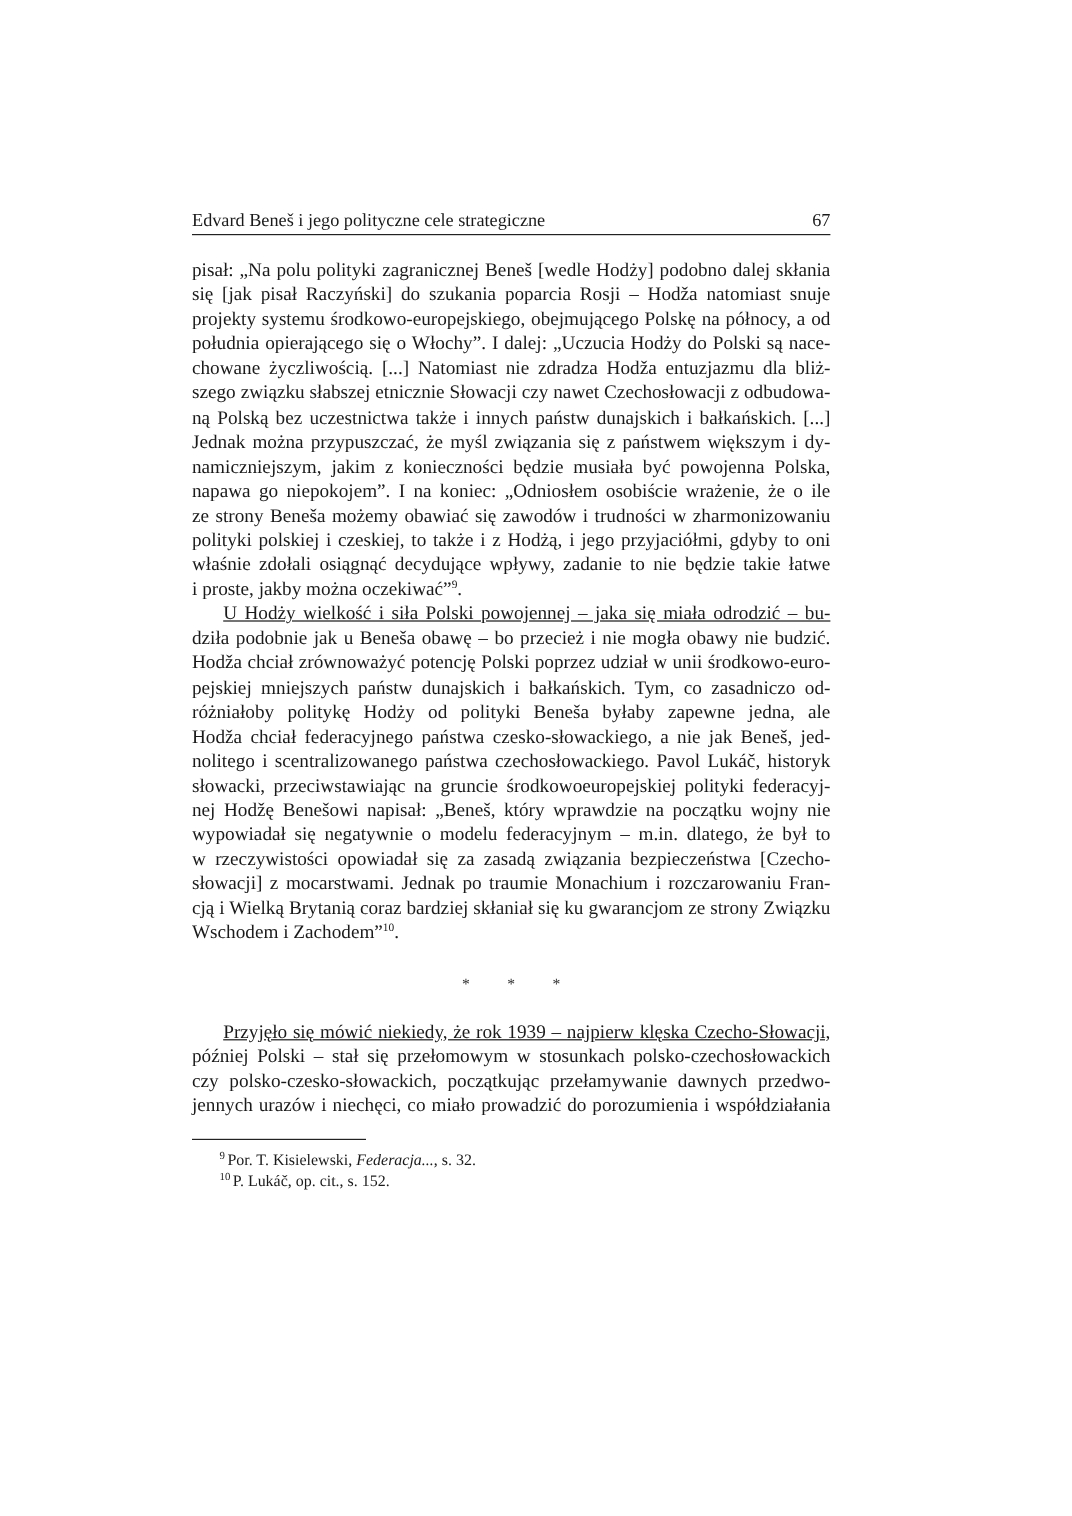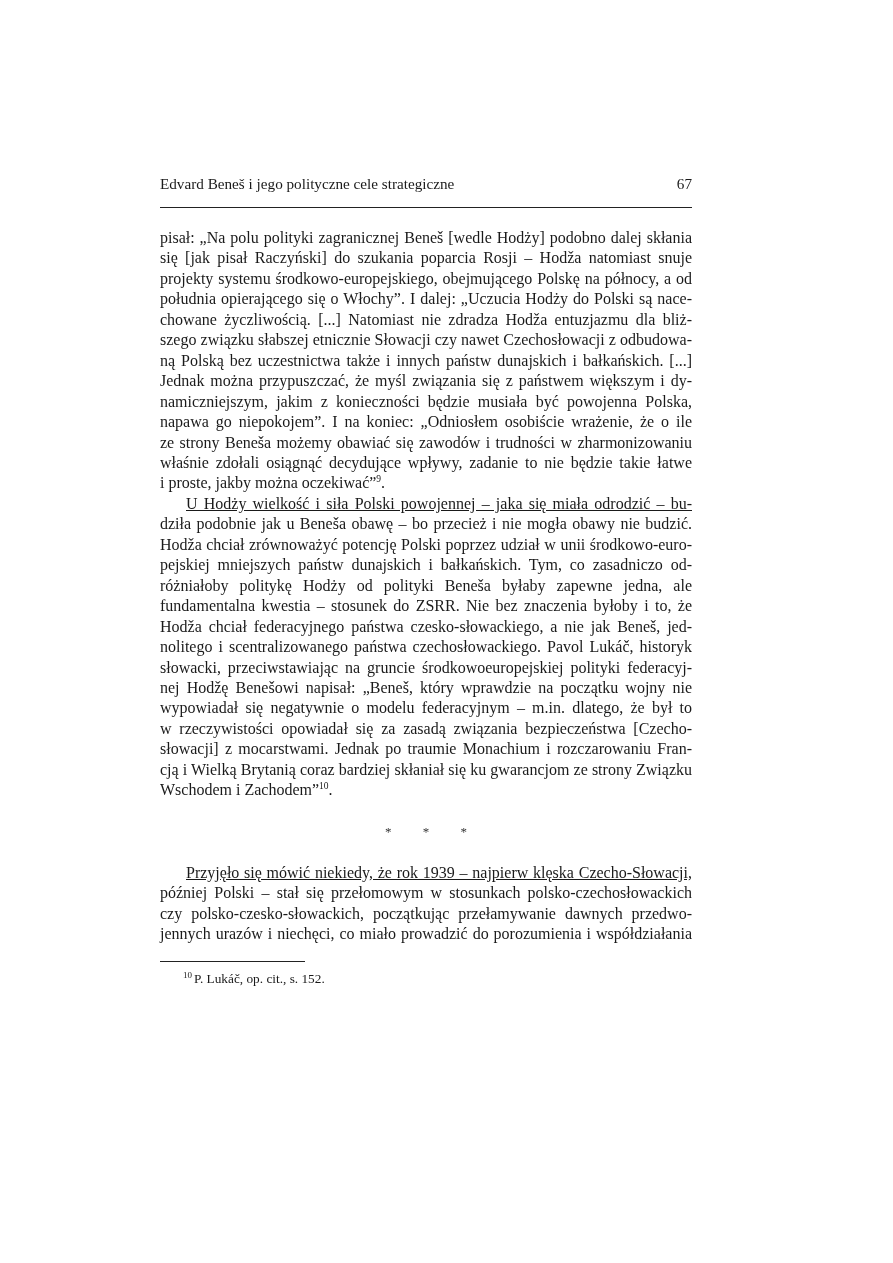--- a/index.html
+++ b/index.html
@@ -20,21 +20,21 @@
       left: 160px;
       top: 174px;
       width: 532px;
     }
     .running-head {
       display: flex;
       justify-content: space-between;
       align-items: flex-end;
       font-size: 15.2px;
       line-height: 18px;
-      padding-bottom: 14px;
+      padding-bottom: 2px;
       border-bottom: 1.3px solid #222;
       height: 19px;
     }
     .body-text {
       margin-top: 20px;
       font-size: 16px;
       line-height: 20.45px;
       text-align: justify;
       text-justify: inter-word;
       hyphens: manual;
@@ -107,31 +107,31 @@
       <span class="line">się [jak pisał Raczyński] do szukania poparcia Rosji – Hodža natomiast snuje</span>
       <span class="line">projekty systemu środkowo-europejskiego, obejmującego Polskę na północy, a od</span>
       <span class="line">południa opierającego się o Włochy”. I dalej: „Uczucia Hodży do Polski są nace-</span>
       <span class="line">chowane życzliwością. [...] Natomiast nie zdradza Hodža entuzjazmu dla bliż-</span>
       <span class="line">szego związku słabszej etnicznie Słowacji czy nawet Czechosłowacji z odbudowa-</span>
       <span class="line">ną Polską bez uczestnictwa także i innych państw dunajskich i bałkańskich. [...]</span>
       <span class="line">Jednak można przypuszczać, że myśl związania się z państwem większym i dy-</span>
       <span class="line">namiczniejszym, jakim z konieczności będzie musiała być powojenna Polska,</span>
       <span class="line">napawa go niepokojem”. I na koniec: „Odniosłem osobiście wrażenie, że o ile</span>
       <span class="line">ze strony Beneša możemy obawiać się zawodów i trudności w zharmonizowaniu</span>
+      <span class="line">polityki polskiej i czeskiej, to także i z Hodżą, i jego przyjaciółmi, gdyby to oni</span>
       <span class="line">właśnie zdołali osiągnąć decydujące wpływy, zadanie to nie będzie takie łatwe</span>
       <span class="line last"><span>i proste, jakby można oczekiwać”</span><sup>9</sup><span>.</span></span>
     </p>
 
     <p>
       <span class="line indent">U Hodży wielkość i siła Polski powojennej – jaka się miała odrodzić – bu-</span>
       <span class="line">dziła podobnie jak u Beneša obawę – bo przecież i nie mogła obawy nie budzić.</span>
       <span class="line">Hodža chciał zrównoważyć potencję Polski poprzez udział w unii środkowo-euro-</span>
       <span class="line">pejskiej mniejszych państw dunajskich i bałkańskich. Tym, co zasadniczo od-</span>
       <span class="line">różniałoby politykę Hodży od polityki Beneša byłaby zapewne jedna, ale</span>
-      <span class="line">fundamentalna kwestia – stosunek do ZSRR. Nie bez znaczenia byłoby i to, że</span>
       <span class="line">Hodža chciał federacyjnego państwa czesko-słowackiego, a nie jak Beneš, jed-</span>
       <span class="line">nolitego i scentralizowanego państwa czechosłowackiego. Pavol Lukáč, historyk</span>
       <span class="line">słowacki, przeciwstawiając na gruncie środkowoeuropejskiej polityki federacyj-</span>
       <span class="line">nej Hodžę Benešowi napisał: „Beneš, który wprawdzie na początku wojny nie</span>
       <span class="line">wypowiadał się negatywnie o modelu federacyjnym – m.in. dlatego, że był to</span>
       <span class="line">w rzeczywistości opowiadał się za zasadą związania bezpieczeństwa [Czecho-</span>
       <span class="line">słowacji] z mocarstwami. Jednak po traumie Monachium i rozczarowaniu Fran-</span>
       <span class="line">cją i Wielką Brytanią coraz bardziej skłaniał się ku gwarancjom ze strony Związku</span>
       <span class="line last"><span>Wschodem i Zachodem”</span><sup>10</sup><span>.</span></span>
     </p>
@@ -144,17 +144,20 @@
       <span class="line">czy polsko-czesko-słowackich, początkując przełamywanie dawnych przedwo-</span>
       <span class="line">jennych urazów i niechęci, co miało prowadzić do porozumienia i współdziałania</span>
     </p>
 
   </div>
 
   <div class="footnote-rule"></div>
 
   <div class="footnotes">
     <div class="footnote">
+      <sup>9</sup><span>Por. T. Kisielewski, </span><em>Federacja...</em><span>, s. 32.</span>
+    </div>
+    <div class="footnote">
       <sup>10</sup><span>P. Lukáč, op. cit., s. 152.</span>
     </div>
   </div>
 
 </div>
 
 </body></html>

